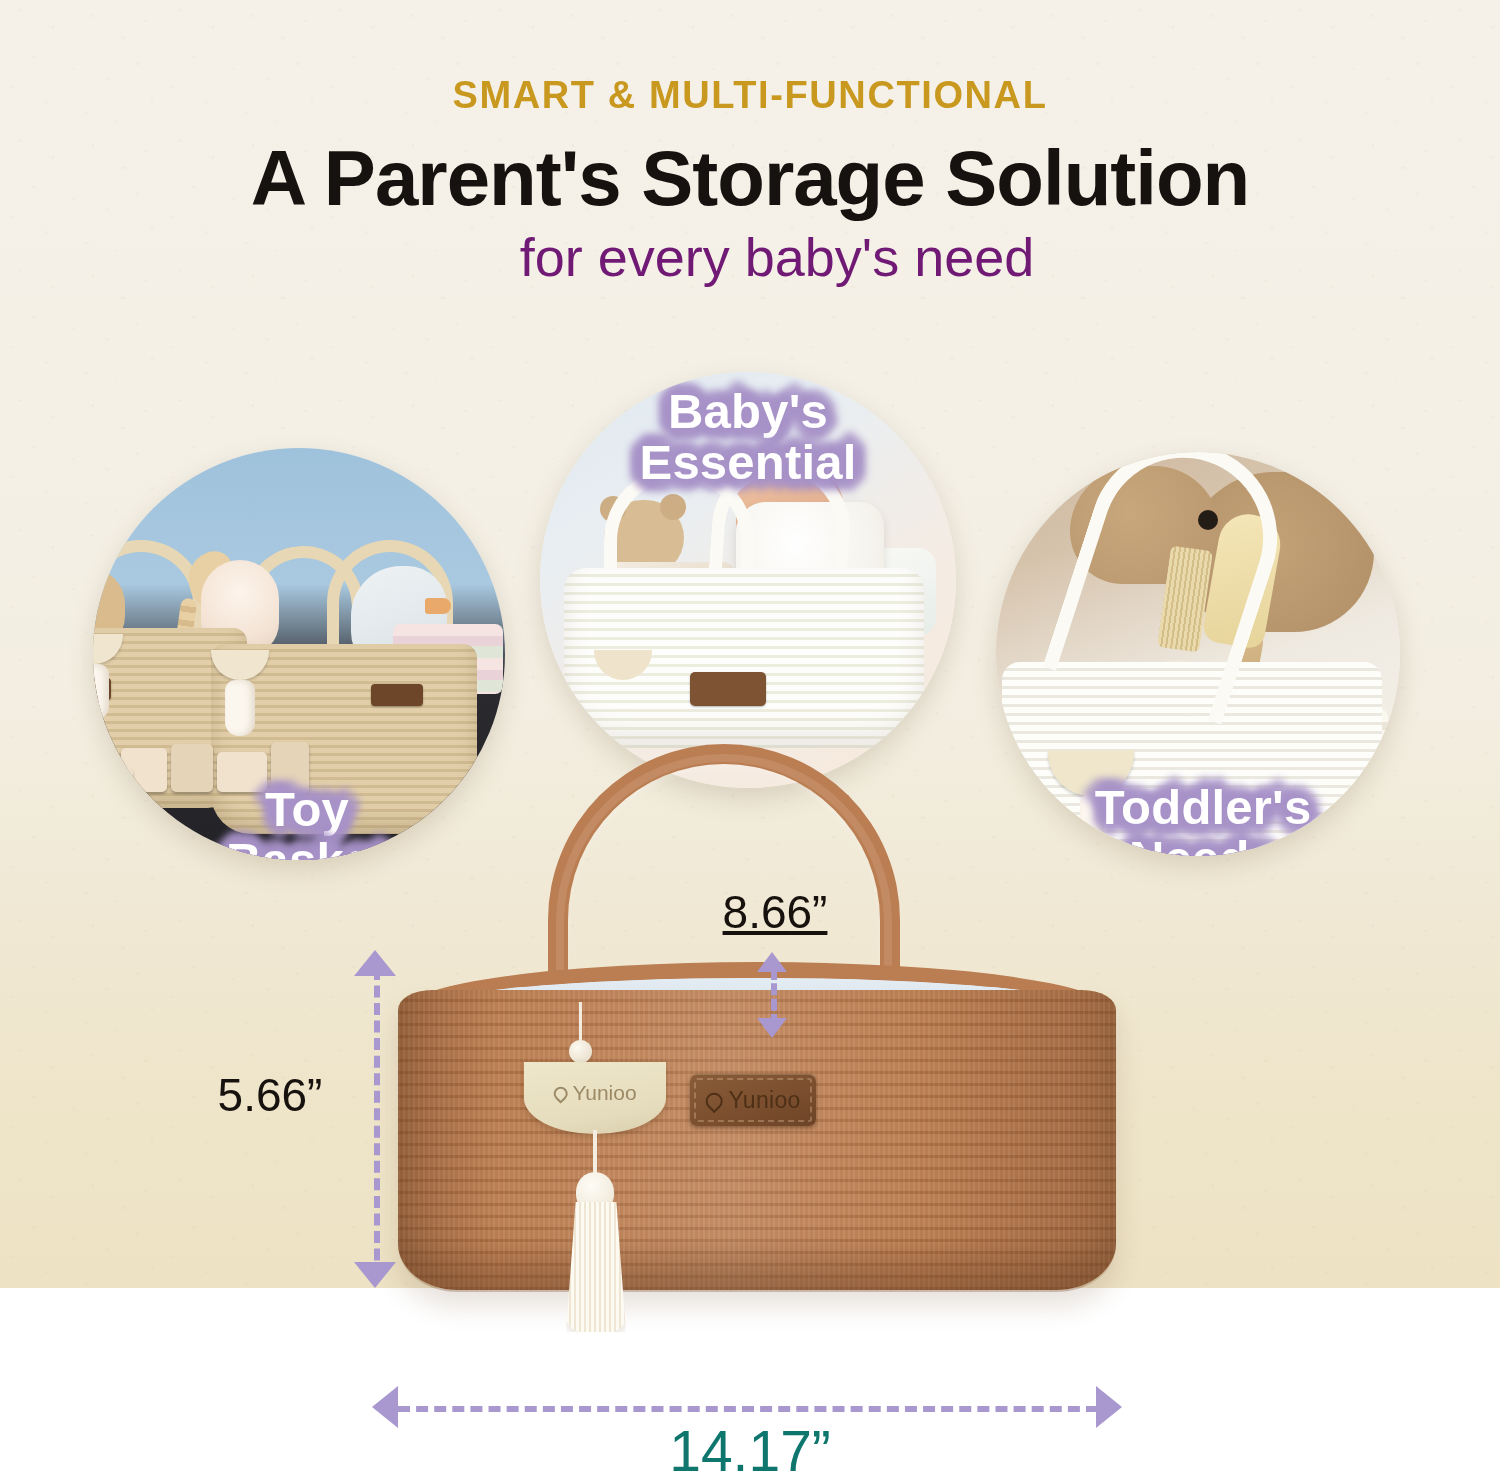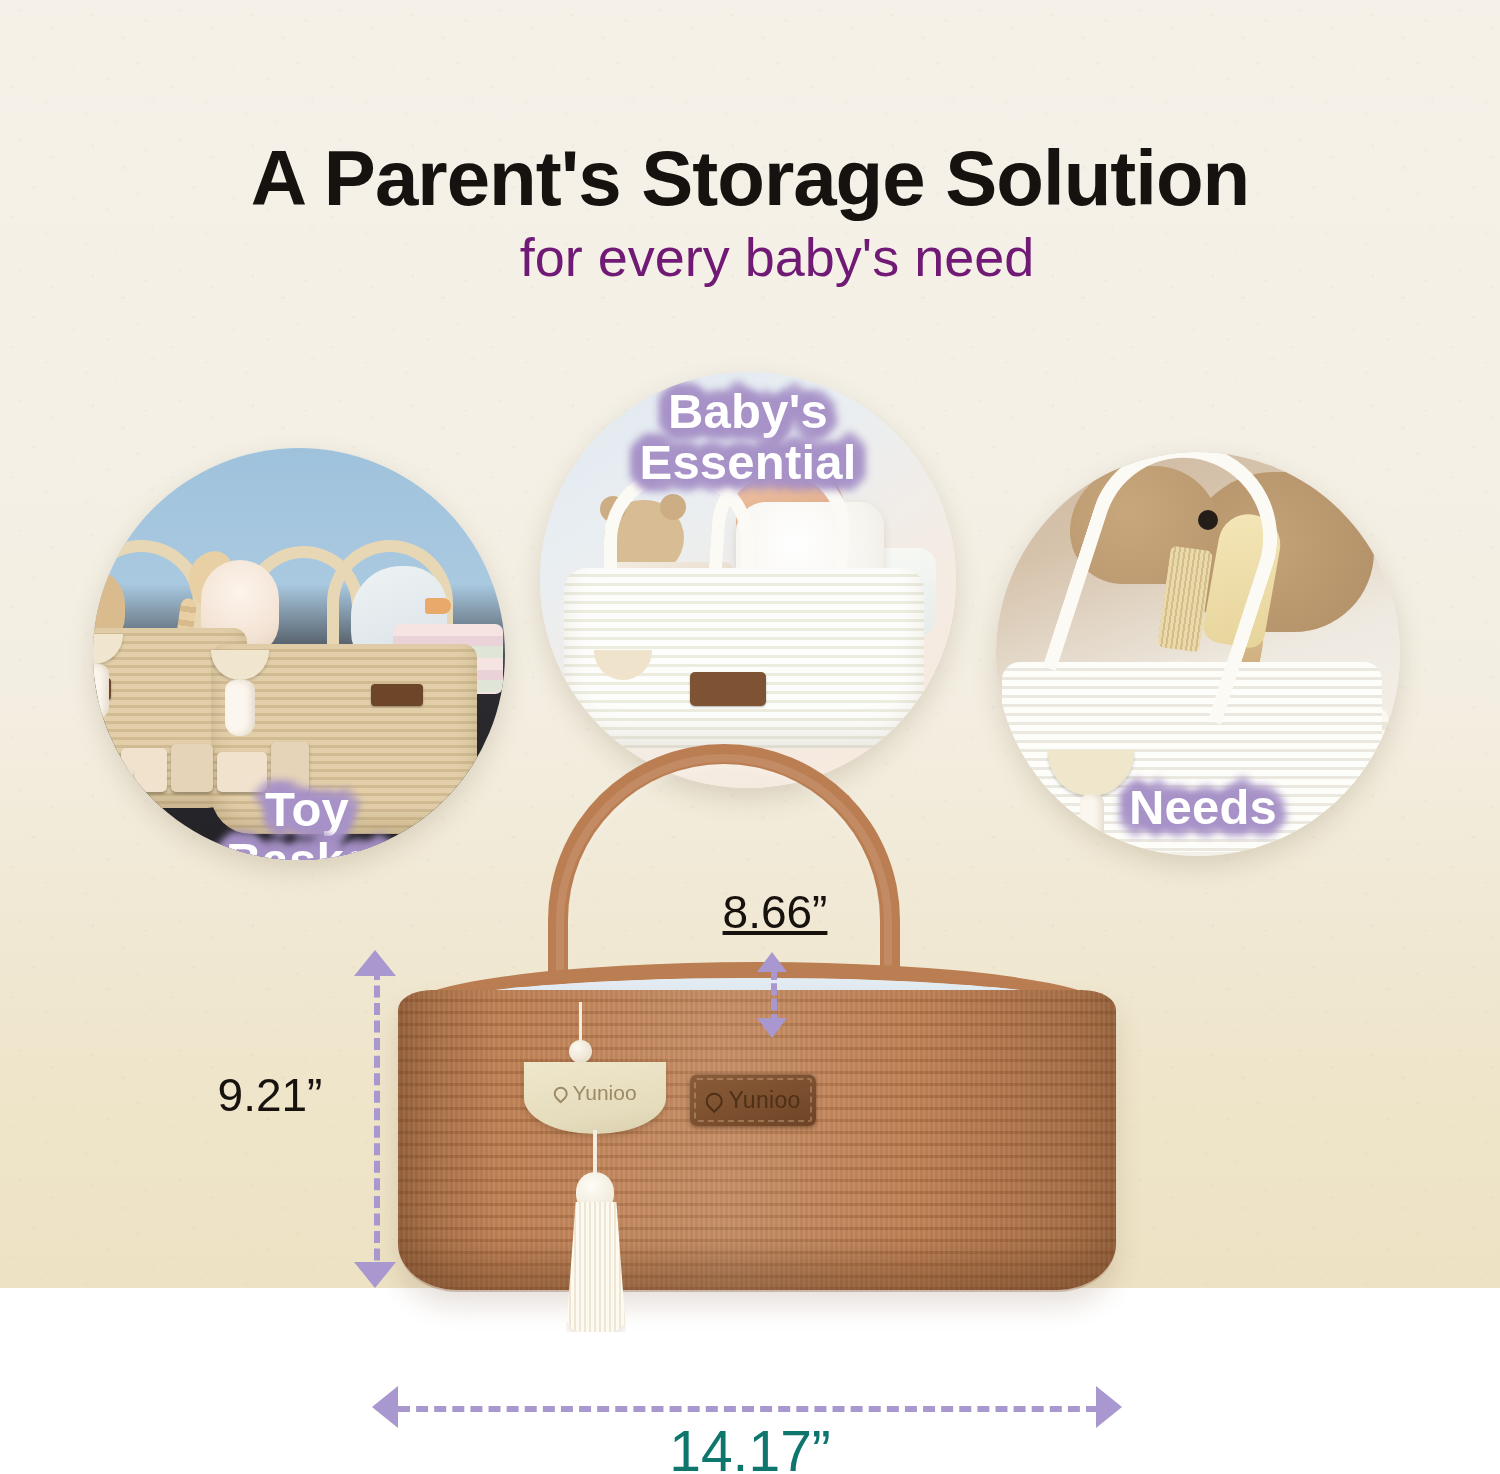--- a/index.html
+++ b/index.html
@@ -407,20 +407,21 @@
   }
 </style>
 </head>
 <body>
 
 <div id="stage">
 
   <div class="bg-texture"></div>
   <div class="bg-white-strip"></div>
 
+  <div class="eyebrow">SMART &amp; MULTI-FUNCTIONAL</div>
   <div class="headline">A Parent's Storage Solution</div>
   <div class="subhead">for every baby's need</div>
 
   <div class="circle" id="circle-essential">
     <div class="photo ph-essential">
       <div class="teddy-c">
         <div class="teddy-c-ear" style="left:-4px; top:-4px;"></div>
         <div class="teddy-c-ear" style="left:56px; top:-6px;"></div>
       </div>
       <div class="bundle-c"></div>
@@ -486,20 +487,21 @@
       <div class="towel-roll" style="left:30px; top:214px; width:112px; height:112px;"></div>
       <div class="towel-roll" style="left:130px; top:208px; width:104px; height:104px;"></div>
       <div class="towel-fold" style="left:128px; top:252px; width:162px; height:112px; background:linear-gradient(160deg,#e5cdb4,#cbab8a);"></div>
       <div class="towel-fold" style="left:272px; top:256px; width:120px; height:120px; background:repeating-linear-gradient(180deg,#fbf8f0 0,#fbf8f0 14px,#ece6d8 14px,#ece6d8 22px);"></div>
       <div class="rb-body"></div>
       <div class="rb-handle"></div>
       <div class="halfdisc" style="left:52px; top:298px; width:86px; height:46px; background:#efe6cb;"></div>
       <div class="tassel-sm" style="left:84px; top:342px; width:24px; height:52px;"></div>
     </div>
     <div class="badge" id="badge-toddler" style="left:62px; top:330px; width:290px;">
+      <div>Toddler's</div>
       <div>Needs</div>
     </div>
   </div>
 
   <div id="product">
     <div class="mb-handle-outer"></div>
     <div class="mb-handle-inner"></div>
 
     <div class="mb-rim">
       <div class="liner"></div>
@@ -521,21 +523,21 @@
       <span class="tag-text">Yunioo</span>
     </div>
     <div class="tassel-cord"></div>
     <div class="tassel-knot"></div>
     <div class="tassel-skirt"></div>
   </div>
 
   <div class="arrow-head ah-up"></div>
   <div class="dim-v-line"></div>
   <div class="arrow-head ah-down"></div>
-  <div class="dim-v-label">9.21”</div>
+  <div class="dim-v-label">5.66”</div>
 
   <div class="arrow-head ah-dup"></div>
   <div class="dim-depth-line"></div>
   <div class="arrow-head ah-ddown"></div>
   <div class="dim-depth-label">8.66”</div>
 
   <div class="arrow-head ah-left"></div>
   <div class="dim-h-line"></div>
   <div class="arrow-head ah-right"></div>
   <div class="dim-h-label">14.17”</div>

